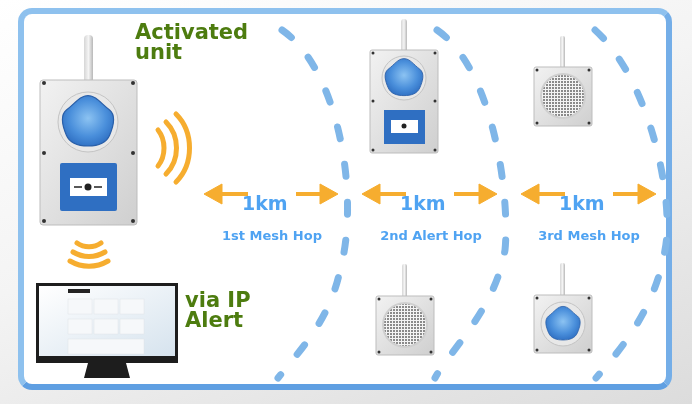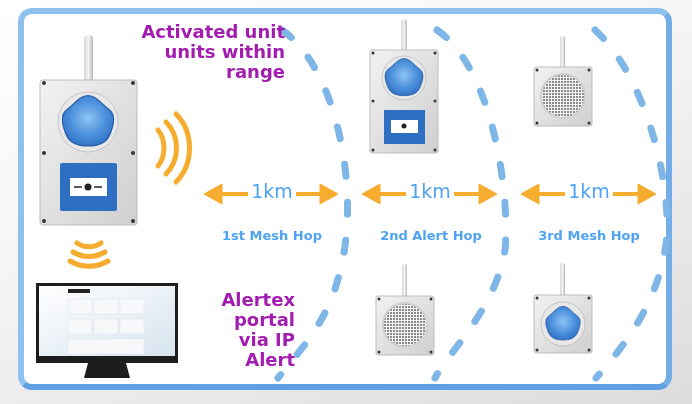--- a/index.html
+++ b/index.html
@@ -3,23 +3,23 @@
 <meta charset="utf-8">
 <style>
   html,body{margin:0;padding:0;}
   body{width:692px;height:404px;overflow:hidden;position:relative;
     background:linear-gradient(160deg,#ffffff 0%,#f4f4f4 45%,#dcdcdc 100%);
     font-family:"DejaVu Sans","Liberation Sans",sans-serif;}
   .panel{position:absolute;left:18px;top:8px;width:654px;height:382px;box-sizing:border-box;
     border:6px solid #8ec1ee;border-bottom-color:#5f9fe2;border-right-color:#74aee8;
     border-radius:14px;background:#ffffff;}
   svg.scene{position:absolute;left:0;top:0;}
-  .lbl{position:absolute;color:#a21caf;font-weight:bold;text-align:right;line-height:20px;font-size:18px;}
+  .lbl{position:absolute;color:#4d7c0f;font-weight:bold;text-align:left;line-height:20px;font-size:21px;}
   .hop{position:absolute;color:#4fa3f2;font-weight:bold;font-size:13px;text-align:center;width:130px;margin-top:20px;}
-  .km{position:absolute;color:#4fa3f2;font-weight:normal;font-size:19px;text-align:center;width:60px;}
+  .km{position:absolute;color:#4fa3f2;font-weight:bold;font-size:19px;width:60px;margin-top:12px;}
 </style>
 </head>
 <body>
 
 <div class="panel"></div>
 
 <svg class="scene" width="692" height="404" viewBox="0 0 692 404">
   <defs>
     <linearGradient id="metal" x1="0" y1="0" x2="1" y2="1">
       <stop offset="0" stop-color="#f2f2f2"></stop>
@@ -170,24 +170,22 @@
         <circle cx="537" cy="298" r="1.5"></circle>
         <circle cx="589" cy="298" r="1.5"></circle>
         <circle cx="537" cy="350" r="1.5"></circle>
         <circle cx="589" cy="350" r="1.5"></circle>
       </g>
   </g>
 </svg>
 
 <div class="lbl" style="left:135px;top:22px;width:150px;">
   <div>Activated unit</div>
-  <div>units within range</div>
 </div>
 <div class="lbl" style="left:185px;top:290px;width:110px;">
-  <div>Alertex portal</div>
   <div>via IP Alert</div>
 </div>
 
 <div class="km" style="left:242px;top:180px;">1km</div>
 <div class="hop" style="left:207px;top:208px;">1st Mesh Hop</div>
 
 <div class="km" style="left:400px;top:180px;">1km</div>
 <div class="hop" style="left:366px;top:208px;">2nd Alert Hop</div>
 
 <div class="km" style="left:559px;top:180px;">1km</div>

